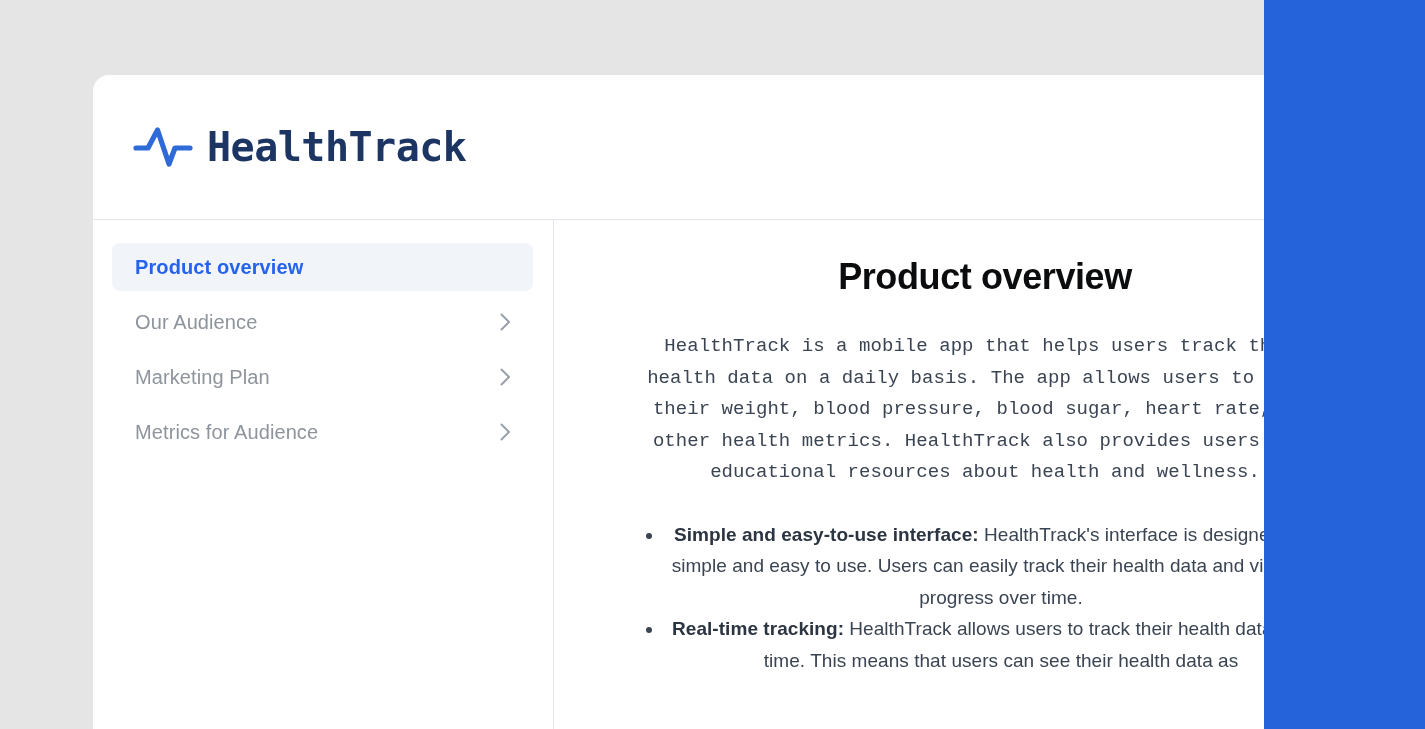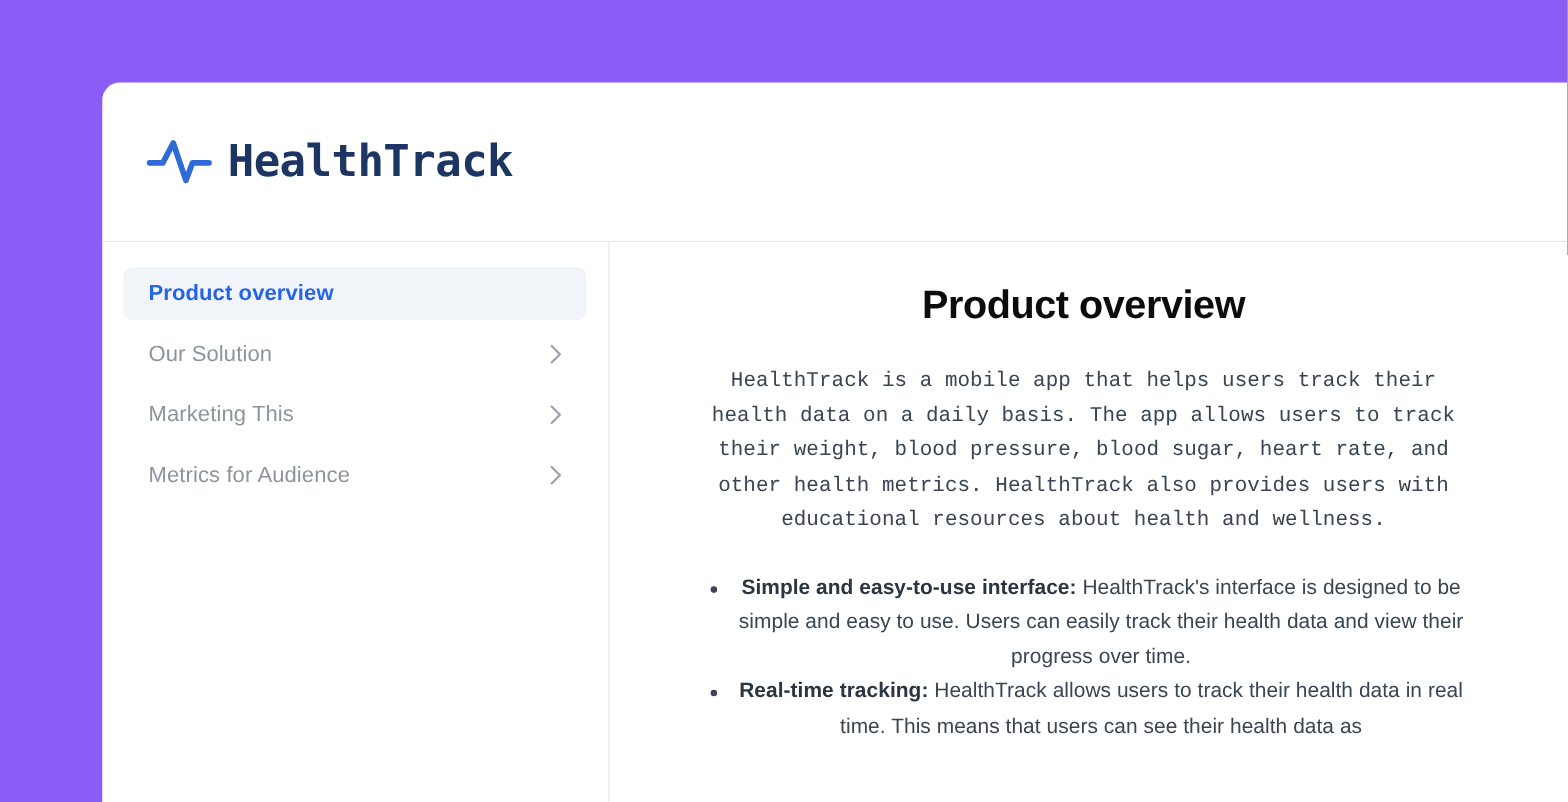--- a/index.html
+++ b/index.html
@@ -13,23 +13,23 @@
 
   body {
     background: #2563db;
     font-family: "Liberation Sans", sans-serif;
     -webkit-font-smoothing: antialiased;
   }
 
   
   .canvas {
     position: relative;
-    width: 1425px;
+    width: 1264px;
     height: 729px;
-    background: #8b5cf6;
+    background: #e5e5e5;
     overflow: hidden;
   }
 
   
   .app-card {
     position: absolute;
     left: 93px;
     top: 75px;
     width: 1332px;
     height: 654px;
@@ -214,29 +214,29 @@
 
       <nav class="sidebar">
 
         <div class="nav-item is-active">
           <span class="nav-label">Product overview</span>
         </div>
 
 
 
         <div class="nav-item">
-          <span class="nav-label">Our Solution</span>
+          <span class="nav-label">Our Audience</span>
           <svg class="chevron" viewBox="0 0 11 18" aria-hidden="true">
               <path d="M1.5 1.5 L9 9 L1.5 16.5"></path>
             </svg>
         </div>
 
 
         <div class="nav-item">
-          <span class="nav-label">Marketing This</span>
+          <span class="nav-label">Marketing Plan</span>
           <svg class="chevron" viewBox="0 0 11 18" aria-hidden="true">
               <path d="M1.5 1.5 L9 9 L1.5 16.5"></path>
             </svg>
         </div>
 
         <div class="nav-item">
           <span class="nav-label">Metrics for Audience</span>
           <svg class="chevron" viewBox="0 0 11 18" aria-hidden="true">
               <path d="M1.5 1.5 L9 9 L1.5 16.5"></path>
             </svg>

